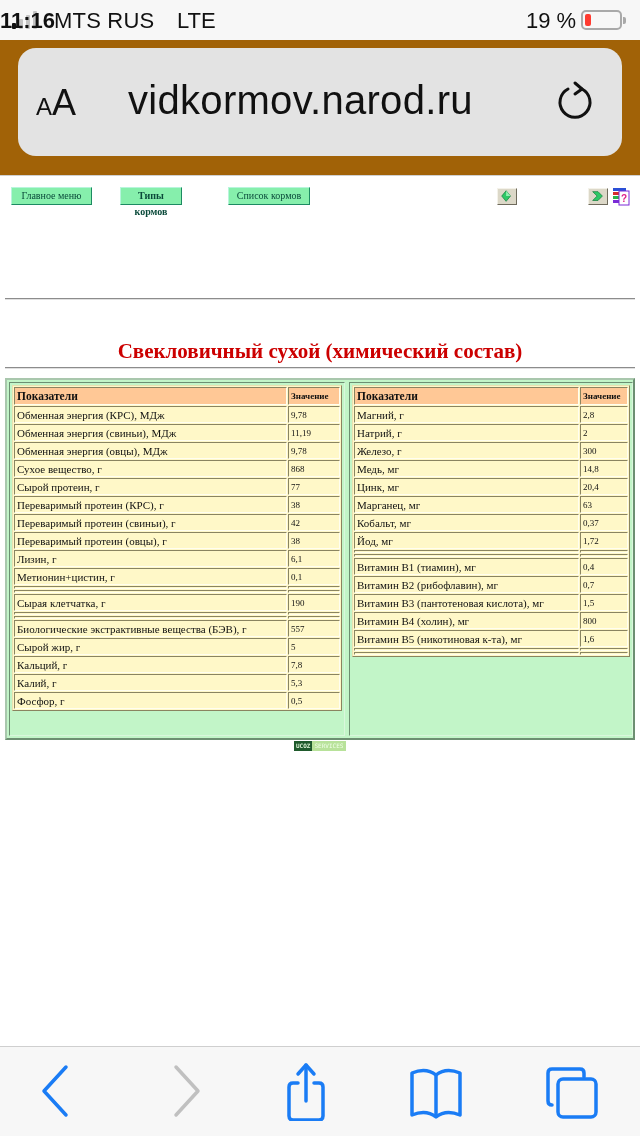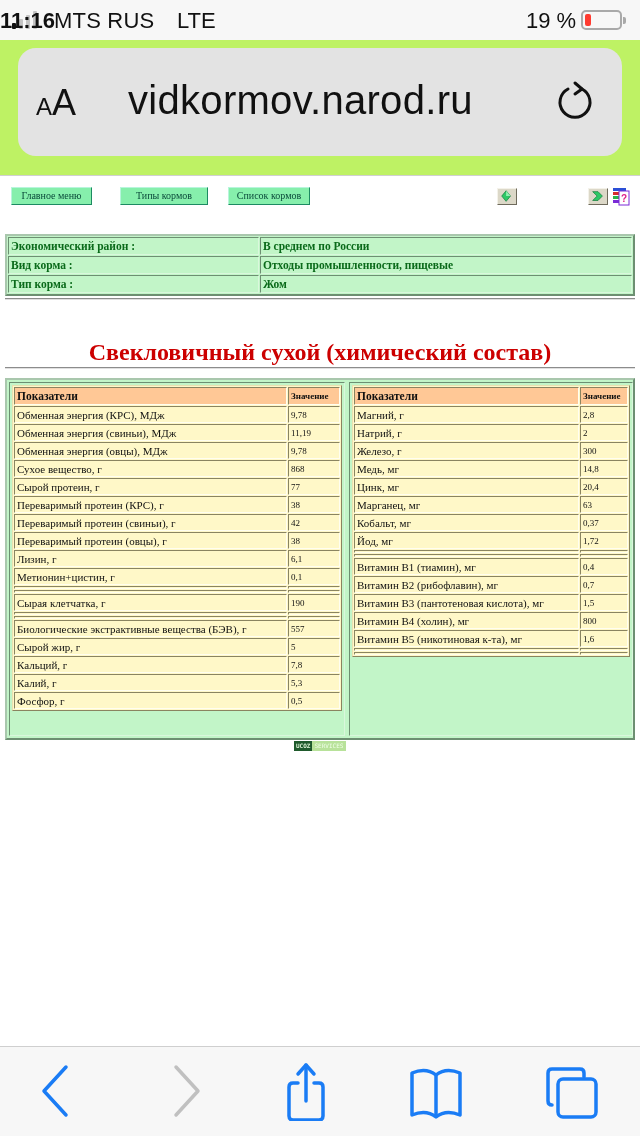--- a/index.html
+++ b/index.html
@@ -13,52 +13,52 @@
   .signal i.on { background: #111; }
   .carrier { position: absolute; left: 54px; top: 8px; font-size: 22px; letter-spacing: 0.2px; }
   .net { position: absolute; left: 177px; top: 8px; font-size: 22px; }
   .clock { position: absolute; left: 0; width: 640px; text-align: left; top: 8px; font-size: 22px; font-weight: bold; }
   .batt-pct { position: absolute; left: 518px; top: 8px; font-size: 22px; margin-left: 8px; }
   .battery { position: absolute; left: 581px; top: 10px; width: 41px; height: 20px; border: 2px solid #a9a9a9; border-radius: 5px; }
   .battery .fill { position: absolute; left: 2px; top: 2px; width: 6px; height: 12px; background: #ff3b30; border-radius: 2px; }
   .battery .nub { position: absolute; right: -6px; top: 5px; width: 3px; height: 7px; background: #a9a9a9; border-radius: 0 2px 2px 0; }
 
   
-  .topchrome { position: absolute; left: 0; top: 40px; width: 640px; height: 136px; background: #bef264; border-bottom: 1px solid #d0d0d0; }
+  .topchrome { position: absolute; left: 0; top: 40px; width: 640px; height: 136px; background: #a16207; border-bottom: 1px solid #d0d0d0; }
   .urlbar { position: absolute; left: 18px; top: 8px; width: 604px; height: 108px; background: #e3e3e3; border-radius: 18px; font-family: "Liberation Sans", sans-serif; }
   .aa { position: absolute; left: 18px; top: 34px; color: #111; }
   .aa .small { font-size: 24px; }
   .aa .big { font-size: 36px; }
   .url-text { position: absolute; left: 110px; top: 30px; font-size: 40px; color: #111; letter-spacing: 0.3px; }
   .reload { position: absolute; left: 536px; top: 32px; width: 42px; height: 42px; }
 
   
   .page { position: absolute; left: 0; top: 177px; width: 640px; height: 868px; background: #fff; }
   .navrow { position: absolute; left: 0; top: 10px; width: 640px; height: 22px; }
   .navbtn { position: absolute; top: 0; height: 18px; background: #86efac; border: 1px solid; border-color: #b8f5dc #1d8a62 #1d8a62 #b8f5dc; font-size: 10px; color: #0a4a3a; text-align: center; line-height: 16px; font-family: "Liberation Serif", serif; cursor: pointer; }
   .navbtn.b1 { left: 11px; width: 81px; }
-  .navbtn.b2 { left: 120px; width: 88px; }
+  .navbtn.b2 { left: 120px; width: 62px; font-weight: bold; }
   .navbtn.b3 { left: 228px; width: 82px; }
   .iconbtn { position: absolute; top: 1px; width: 20px; height: 17px; background: #dcd8c8; border: 1px solid; border-color: #f4f2ea #6e6a5c #6e6a5c #f4f2ea; cursor: pointer; }
   .iconbtn.up { left: 497px; }
   .iconbtn.next { left: 588px; }
   .helpicon { position: absolute; left: 613px; top: 0; width: 17px; height: 19px; cursor: pointer; }
 
   .site-title { position: absolute; left: 0; width: 640px; top: 35px; text-align: center; color: #cc0000; font-size: 19px; font-weight: bold; }
 
   table { border-collapse: separate; }
   .info { position: absolute; left: 5px; top: 57px; width: 630px; background: #c2f5c8; border: 2px solid; border-color: #a9c7ad #6d8f72 #6d8f72 #a9c7ad; border-spacing: 1px; }
   .info td { border: 1px solid; border-color: #6d8f72 #d9f7dc #d9f7dc #6d8f72; height: 18px; padding: 0 2px; font-size: 11.5px; font-weight: bold; color: #0a6a1a; }
   .info td.k { width: 251px; }
 
   .hr { position: absolute; left: 5px; width: 630px; height: 2px; border-top: 1px solid #8c8c8c; border-bottom: 1px solid #e0e0e0; }
   .hr.h1 { top: 121px; }
   .hr.h2 { top: 190px; }
 
-  .feed-title { position: absolute; left: 0; width: 640px; top: 162px; text-align: center; color: #cc0000; font-size: 24px; font-weight: bold; }
+  .feed-title { position: absolute; left: 0; width: 640px; top: 162px; text-align: center; color: #cc0000; font-size: 21px; font-weight: bold; }
 
   .outer { position: absolute; left: 5px; top: 201px; width: 630px; height: 362px; background: #c2f5c8; border: 2px solid; border-color: #a9c7ad #6d8f72 #6d8f72 #a9c7ad; }
   .col { position: absolute; top: 2px; border: 1px solid; border-color: #6d8f72 #d9f7dc #d9f7dc #6d8f72; padding: 2px; }
   .col.left { left: 2px; width: 336px; height: 354px; }
   .col.right { left: 342px; width: 284px; height: 354px; }
 
   .dt { width: 100%; border-spacing: 1px; background: #fff8c8; border: 1px solid; border-color: #e8e0b0 #8a8460 #8a8460 #e8e0b0; }
   .dt td { border: 1px solid; border-color: #8a8460 #fffef0 #fffef0 #8a8460; font-size: 11px; color: #111; padding: 0 2px; height: 17px; white-space: nowrap; }
   .dt tr.hdr td { background: #ffc896; font-weight: bold; font-size: 11.5px; height: 18px; }
   .dt tr.hdr td.v { font-size: 9px; }
@@ -138,36 +138,20 @@
         <rect x="0" y="5" width="13" height="3" fill="#d62b2b"></rect>
         <rect x="0" y="9" width="13" height="3" fill="#2bb24a"></rect>
         <rect x="0" y="13" width="13" height="3" fill="#7a2bd6"></rect>
         <rect x="6" y="4" width="10" height="14" fill="#ffffff" stroke="#7a2bd6" stroke-width="1"></rect>
         <text x="11" y="15" font-size="10" text-anchor="middle" fill="#e0208a" font-family="Liberation Sans, sans-serif" font-weight="bold">?</text>
       </svg>
     </div>
   </div>
 
 
-  <table class="info">
-    <tbody>
-      <tr>
-        <td class="k">Экономический район :</td>
-        <td>В среднем по России</td>
-      </tr>
-      <tr>
-        <td class="k">Вид корма :</td>
-        <td>Отходы промышленности, пищевые</td>
-      </tr>
-      <tr>
-        <td class="k">Тип корма :</td>
-        <td>Жом</td>
-      </tr>
-    </tbody>
-  </table>
 
   <div class="hr h1"></div>
   <div class="feed-title">Свекловичный сухой (химический состав)</div>
   <div class="hr h2"></div>
 
   <div class="outer">
     <div class="col left">
       <table class="dt" id="left-table">
           <tbody>
             <tr class="hdr">

